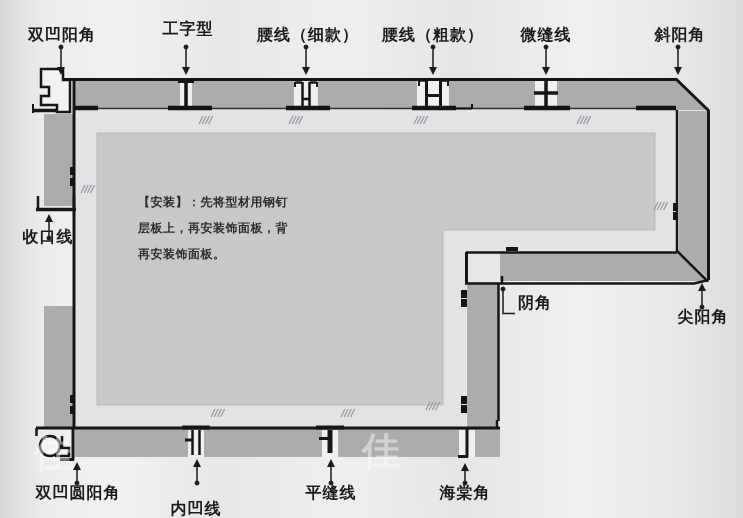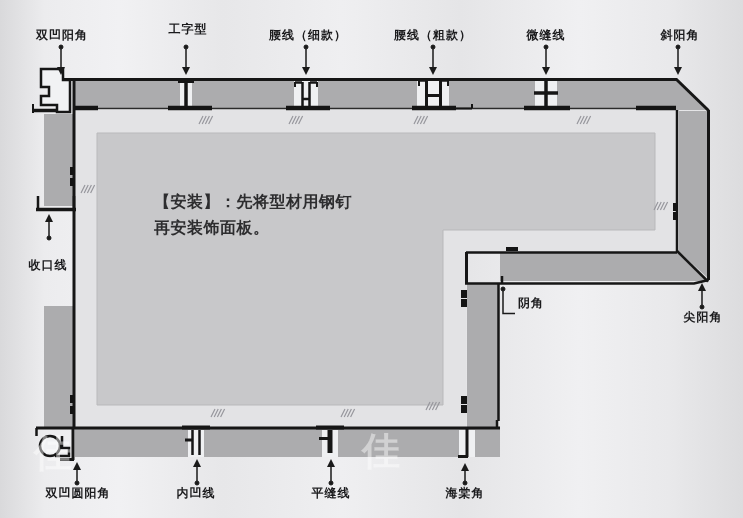--- a/index.html
+++ b/index.html
@@ -3,27 +3,27 @@
 <meta charset="utf-8">
 <style>
   html,body{margin:0;padding:0;background:#dfdfe1;}
   .stage{
     position:relative;width:743px;height:518px;overflow:hidden;
     background:linear-gradient(90deg,#d9d9db 0%,#ececee 6%,#f1f1f3 16%,#e7e7e9 30%,#efeff1 46%,#e5e5e7 62%,#f0f0f2 78%,#e9e9eb 90%,#dcdcde 100%);
     font-family:"Liberation Sans", sans-serif;
   }
   svg{position:absolute;left:0;top:0;}
   .lbl{
-    position:absolute;font-size:12px;font-weight:bold;color:#1b1b1d;
+    position:absolute;font-size:16px;font-weight:bold;color:#1b1b1d;
     letter-spacing:1px;white-space:nowrap;line-height:18px;
   }
   .c{transform:translateX(-50%);}
   .note{
-    position:absolute;left:138px;top:189px;font-size:16px;font-weight:bold;
-    color:#2d2d2f;line-height:26px;letter-spacing:0.5px;white-space:nowrap;margin-left:16px;
+    position:absolute;left:138px;top:189px;font-size:12px;font-weight:bold;
+    color:#2d2d2f;line-height:26px;letter-spacing:0.5px;white-space:nowrap;
   }
   .wm{
     position:absolute;font-size:38px;font-weight:bold;color:rgba(255,255,255,0.45);
     letter-spacing:2px;pointer-events:none;
   }
 </style>
 </head>
 <body>
 
 <div class="stage">
@@ -219,31 +219,32 @@
     </g>
   </svg>
 
   <div class="lbl c" style="left:62px;top:26px">双凹阳角</div>
   <div class="lbl c" style="left:188px;top:20px">工字型</div>
   <div class="lbl c" style="left:433px;top:26px">腰线（粗款）</div>
   <div class="lbl c" style="left:308px;top:26px">腰线（细款）</div>
   <div class="lbl c" style="left:546px;top:26px">微缝线</div>
   <div class="lbl c" style="left:680px;top:26px">斜阳角</div>
 
-  <div class="lbl c" style="left:48px;top:256px">收口线</div>
+  <div class="lbl c" style="left:48px;top:228px">收口线</div>
 
   <div class="lbl c" style="left:78px;top:484px">双凹圆阳角</div>
-  <div class="lbl c" style="left:196px;top:484px">内凹线</div>
+  <div class="lbl c" style="left:196px;top:500px">内凹线</div>
   <div class="lbl c" style="left:331px;top:484px">平缝线</div>
   <div class="lbl c" style="left:465px;top:484px">海棠角</div>
 
   <div class="lbl" style="left:518px;top:294px">阴角</div>
   <div class="lbl c" style="left:703px;top:308px">尖阳角</div>
 
   <div class="note">
     <div>【安装】：先将型材用钢钉</div>
+    <div>层板上，再安装饰面板，背</div>
     <div>再安装饰面板。</div>
   </div>
 
   <span class="wm" style="left:34px;top:428px">佳</span>
   <span class="wm" style="left:362px;top:426px">佳</span>
 
 </div>
 
 </body></html>

